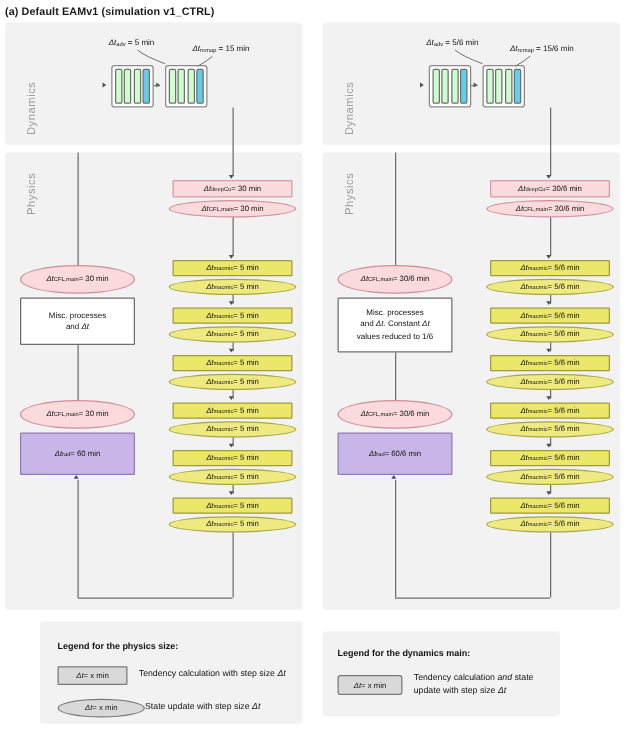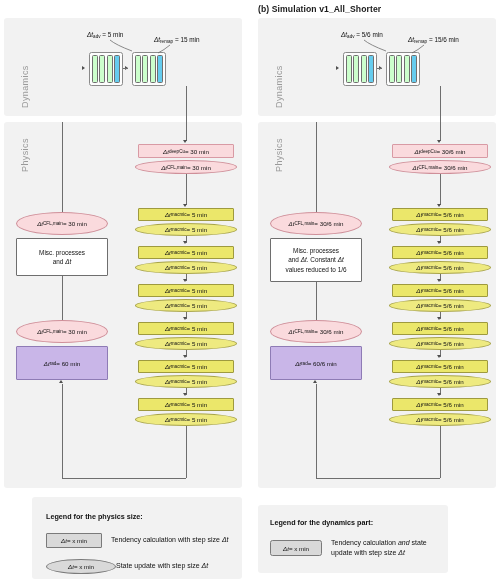--- a/index.html
+++ b/index.html
@@ -151,28 +151,28 @@
     white-space:nowrap;
     line-height:1.45;
   }
   .legend-text i{font-style:italic;}
 </style>
 </head>
 <body>
 
 <div class="sheet">
 
+  <div class="panel-title" style="left:4px;top:4px;">(a) Default EAMv1 (simulation v1_CTRL)</div>
 
   <div class="sect" style="left:4px;top:18px;width:238px;height:98px;"></div>
   <div class="sect-label" style="left:20px;top:108px;">Dynamics</div>
 
   <div class="sect" style="left:4px;top:122px;width:238px;height:366px;"></div>
   <div class="sect-label" style="left:20px;top:172px;">Physics</div>
 
-  <div class="panel-title" style="left:258px;top:4px;">(b) Simulation v1_All_Shorter</div>
 
   <div class="sect" style="left:258px;top:18px;width:238px;height:98px;"></div>
   <div class="sect-label" style="left:274px;top:108px;">Dynamics</div>
 
   <div class="sect" style="left:258px;top:122px;width:238px;height:366px;"></div>
   <div class="sect-label" style="left:274px;top:172px;">Physics</div>
 
   <div class="legend" style="left:32px;top:497px;width:210px;height:82px;"></div>
   <div class="legend" style="left:258px;top:505px;width:190px;height:68px;"></div>
 
@@ -303,18 +303,18 @@
     <div class="node rect purple" style="left:270px;top:346px;width:92px;height:34px;"><i>Δt</i><span class="sub">rad</span> = 60/6 min</div>
     <div class="legend-title" style="left:46px;top:512px;">Legend for the physics size:</div>
     <div class="legend-row" style="left:46px;top:533px;">
       <div class="legend-key rectk"><i>Δt</i> = x min</div>
       <div class="legend-text">Tendency calculation with step size <i>Δt</i></div>
     </div>
     <div class="legend-row" style="left:46px;top:559px;">
       <div class="legend-key ellk"><i>Δt</i> = x min</div>
       <div class="legend-text" style="margin-left: 0px;">State update with step size <i>Δt</i></div>
     </div>
-    <div class="legend-title" style="left:270px;top:518px;">Legend for the dynamics part:</div>
+    <div class="legend-title" style="left:270px;top:518px;">Legend for the dynamics main:</div>
     <div class="legend-row" style="left:270px;top:538px;">
       <div class="legend-key dynk"><i>Δt</i> = x min</div>
       <div class="legend-text">Tendency calculation <i>and</i> state<br>update with step size <i>Δt</i></div>
     </div>
   </div>
 
 </body></html>

